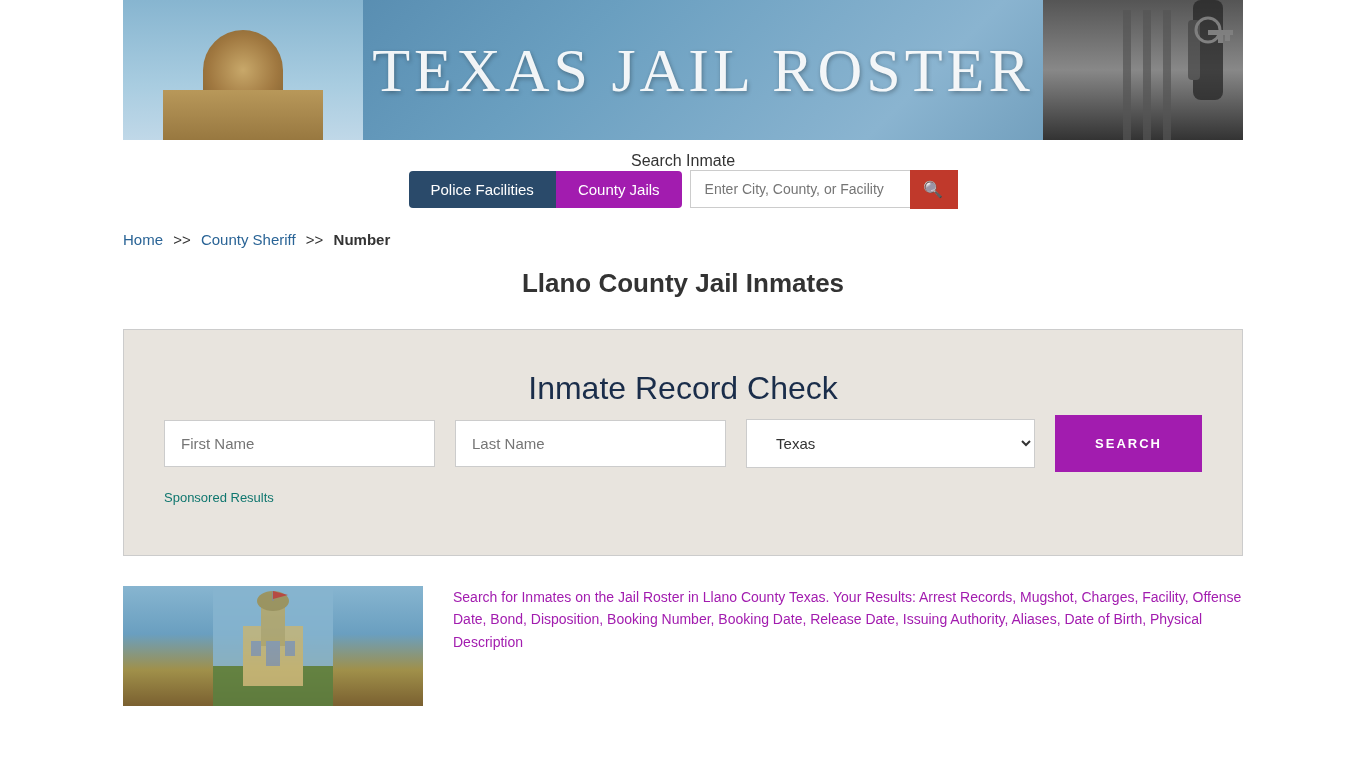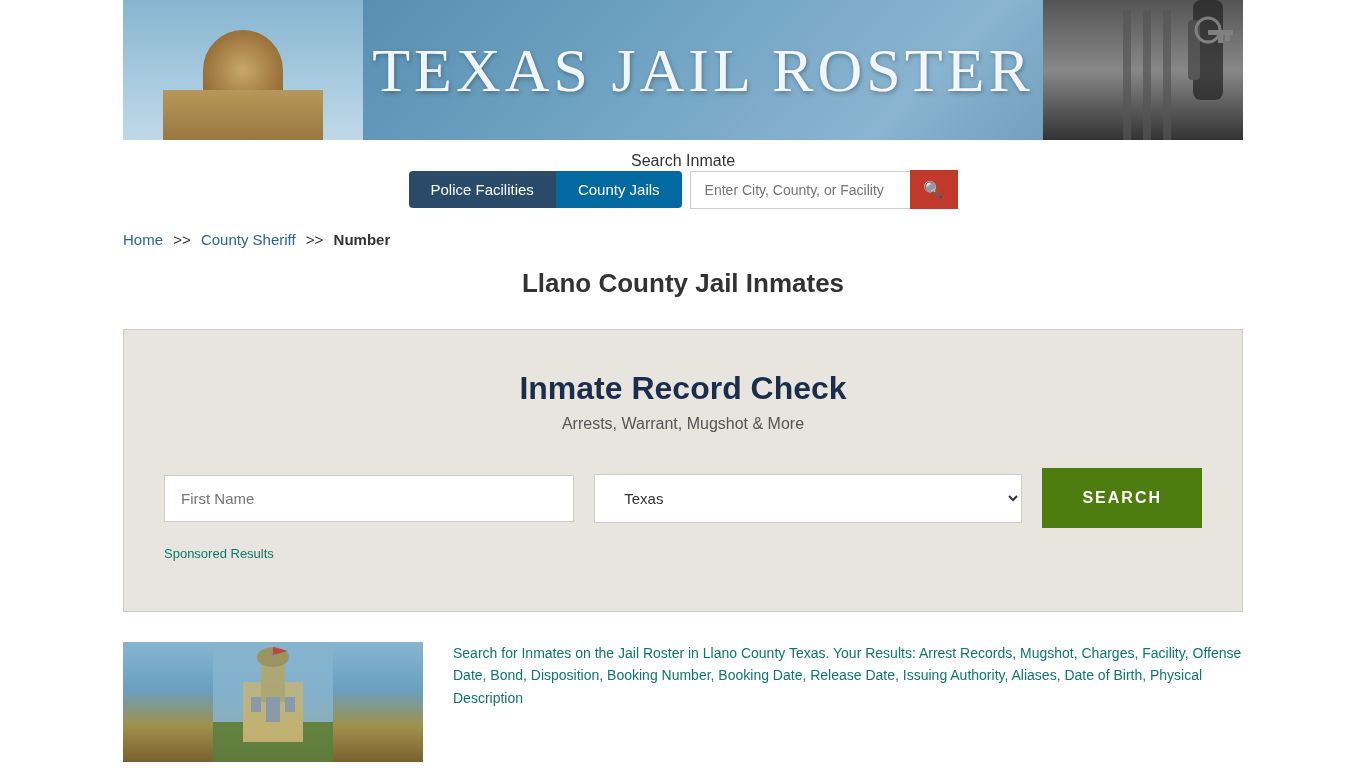--- a/index.html
+++ b/index.html
@@ -107,26 +107,26 @@
       font-weight: 500;
       border: none;
       cursor: pointer;
       color: #fff;
     }
     .nav-btn-police {
       background-color: #2a4a6a;
       border-radius: 4px 0 0 4px;
     }
     .nav-btn-county {
-      background-color: #0369a1;
+      background-color: #a21caf;
       border-radius: 0 4px 4px 0;
     }
     .nav-search-container {
       display: flex;
-      align-items: center;
+      align-items: flex-start;
       margin-left: 8px;
     }
     .nav-search-input {
       padding: 10px 14px;
       font-size: 14px;
       border: 1px solid #ccc;
       border-right: none;
       width: 220px;
       outline: none;
       color: #999;
@@ -178,21 +178,21 @@
     .record-check-box {
       max-width: 1120px;
       margin: 0 auto 30px auto;
       background: #e8e4de;
       border: 1px solid #ccc;
       padding: 40px 40px 50px 40px;
     }
     .record-check-title {
       text-align: center;
       font-size: 32px;
-      font-weight: bold;
+      font-weight: normal;
       color: #1a2d4a;
       margin-bottom: 8px;
     }
     .record-check-sub {
       text-align: center;
       font-size: 16px;
       color: #555;
       margin-bottom: 35px;
     }
     .record-check-form {
@@ -215,25 +215,25 @@
       padding: 14px 25px;
       font-size: 15px;
       border: 1px solid #ccc;
       outline: none;
       color: #333;
       background: #fff;
       margin-right: 12px;
       appearance: auto;
     }
     .form-search-btn {
-      background: #4d7c0f;
+      background: #a21caf;
       color: #fff;
       border: none;
       padding: 21px 40px;
-      font-size: 16px;
+      font-size: 13px;
       font-weight: bold;
       letter-spacing: 2px;
       cursor: pointer;
       white-space: nowrap;
     }
     .sponsored-text {
       font-size: 13px;
       color: #0f766e;
       margin-top: 18px;
     }
@@ -254,21 +254,21 @@
       position: relative;
       overflow: hidden;
       display: flex;
       align-items: center;
       justify-content: center;
     }
     .bottom-text {
       flex: 1;
       font-size: 14px;
       line-height: 1.6;
-      color: #0f766e;
+      color: #a21caf;
     }
 
     
     .page-wrapper {
       max-width: 1366px;
       margin: 0 auto;
       padding: 0 120px;
     }
   </style>
 </head>
@@ -326,23 +326,23 @@
     <span class="breadcrumb-sep">&gt;&gt;</span>
     <a href="#">County Sheriff</a>
     <span class="breadcrumb-sep">&gt;&gt;</span>
     <span class="breadcrumb-current">Number</span>
   </div>
 
   <h1 class="page-title">Llano County Jail Inmates</h1>
 
   <div class="record-check-box">
     <div class="record-check-title">Inmate Record Check</div>
-    <div class="record-check-sub">Arrests, Warrant, Mugshot &amp; More</div>
     <div class="record-check-form">
       <input class="form-input" type="text" placeholder="First Name" style="">
+      <input class="form-input" type="text" placeholder="Last Name" style="">
       <select class="form-select" id="state-select">
       <option value="Alabama">Alabama</option><option value="Alaska">Alaska</option><option value="Arizona">Arizona</option><option value="Arkansas">Arkansas</option><option value="California">California</option><option value="Colorado">Colorado</option><option value="Connecticut">Connecticut</option><option value="Delaware">Delaware</option><option value="Florida">Florida</option><option value="Georgia">Georgia</option><option value="Hawaii">Hawaii</option><option value="Idaho">Idaho</option><option value="Illinois">Illinois</option><option value="Indiana">Indiana</option><option value="Iowa">Iowa</option><option value="Kansas">Kansas</option><option value="Kentucky">Kentucky</option><option value="Louisiana">Louisiana</option><option value="Maine">Maine</option><option value="Maryland">Maryland</option><option value="Massachusetts">Massachusetts</option><option value="Michigan">Michigan</option><option value="Minnesota">Minnesota</option><option value="Mississippi">Mississippi</option><option value="Missouri">Missouri</option><option value="Montana">Montana</option><option value="Nebraska">Nebraska</option><option value="Nevada">Nevada</option><option value="New Hampshire">New Hampshire</option><option value="New Jersey">New Jersey</option><option value="New Mexico">New Mexico</option><option value="New York">New York</option><option value="North Carolina">North Carolina</option><option value="North Dakota">North Dakota</option><option value="Ohio">Ohio</option><option value="Oklahoma">Oklahoma</option><option value="Oregon">Oregon</option><option value="Pennsylvania">Pennsylvania</option><option value="Rhode Island">Rhode Island</option><option value="South Carolina">South Carolina</option><option value="South Dakota">South Dakota</option><option value="Tennessee">Tennessee</option><option value="Texas" selected="">Texas</option><option value="Utah">Utah</option><option value="Vermont">Vermont</option><option value="Virginia">Virginia</option><option value="Washington">Washington</option><option value="West Virginia">West Virginia</option><option value="Wisconsin">Wisconsin</option><option value="Wyoming">Wyoming</option></select>
       <button class="form-search-btn">SEARCH</button>
     </div>
     <div class="sponsored-text">Sponsored Results</div>
   </div>
 
   <div class="bottom-section">
     <div class="bottom-image">
 

